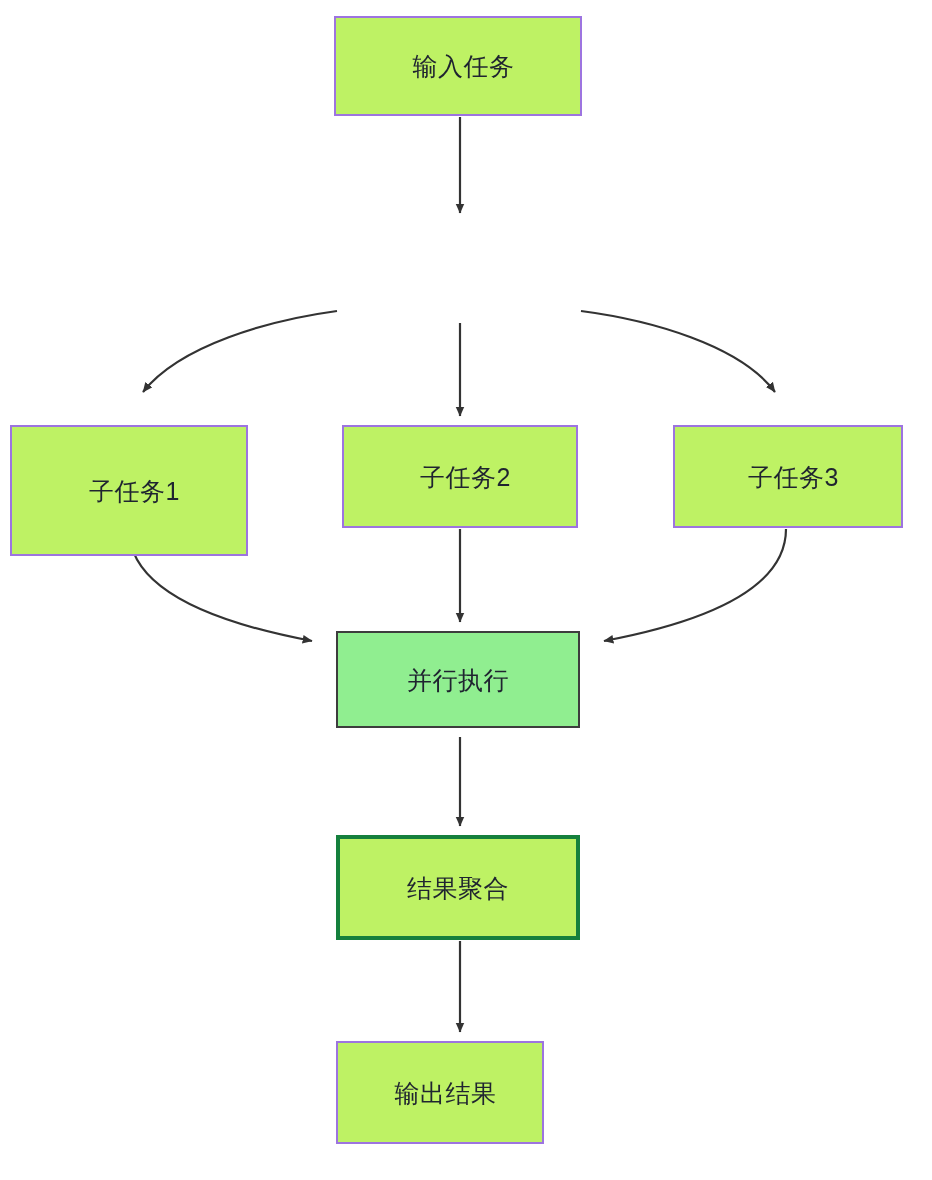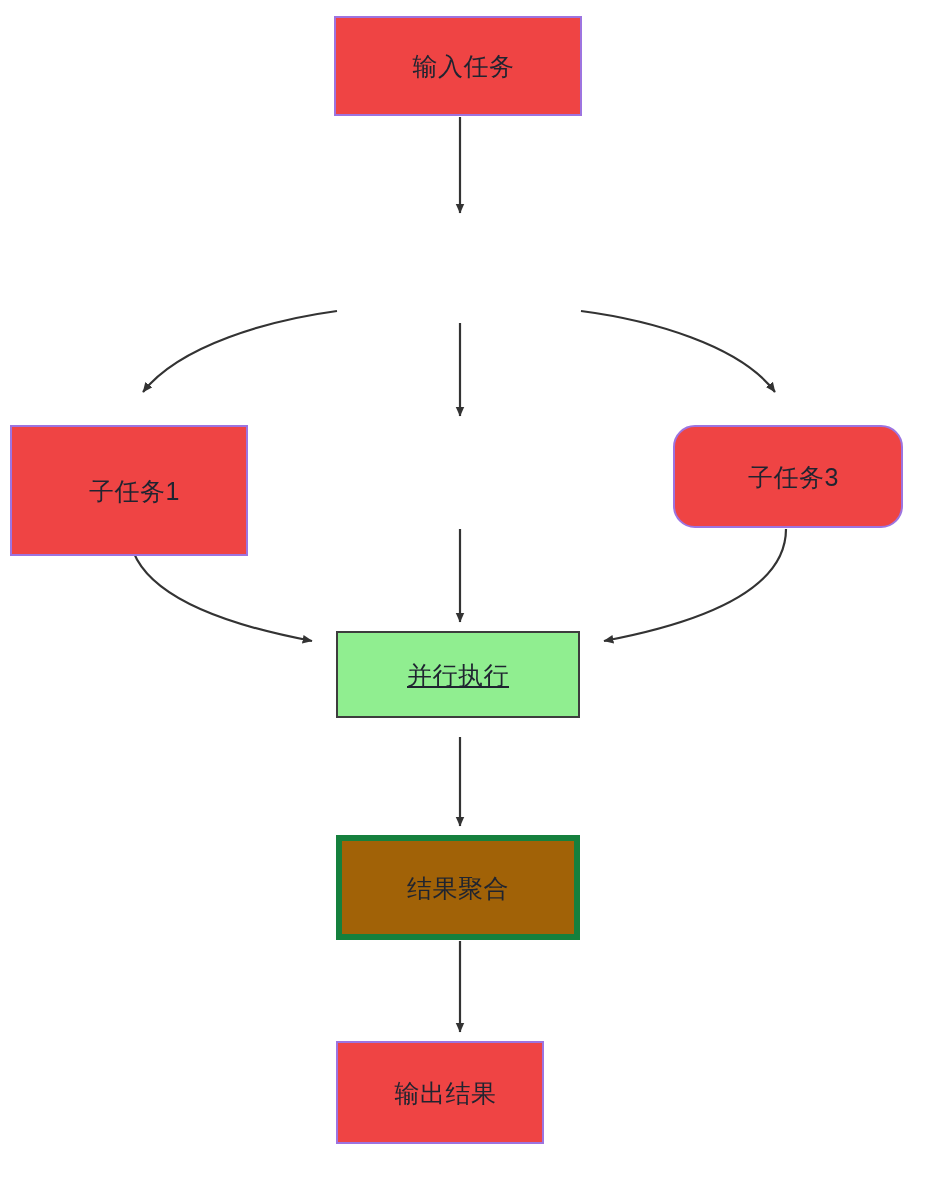--- a/index.html
+++ b/index.html
@@ -32,31 +32,31 @@
     align-items: center;
     justify-content: center;
     text-align: center;
     font-size: 25px;
     line-height: 1.2;
     letter-spacing: 0.5px;
     color: #1f2430;
     white-space: nowrap;
   }
   .node-default {
-    background: #ef4444;
+    background: #bef264;
     border: 2px solid #9d74e0;
     padding-left: 11px;
   }
   .node-green {
     background: #90ee90;
     border: 2px solid #3d3d3d;
   }
   .node-yellow {
-    background: #a16207;
-    border: 6px solid #15803d;
+    background: #bef264;
+    border: 4px solid #15803d;
   }
   .node-label {
     display: block;
     pointer-events: none;
   }
 </style>
 </head>
 <body>
 
 <div id="diagram-canvas">
@@ -89,26 +89,29 @@
 
   <div class="node node-default" style="left: 334px; top: 16px; width: 248px; height: 100px;">
     <span class="node-label">输入任务</span>
   </div>
 
 
   <div class="node node-default" style="left: 10px; top: 425px; width: 238px; height: 131px;">
     <span class="node-label">子任务1</span>
   </div>
 
+  <div class="node node-default" style="left: 342px; top: 425px; width: 236px; height: 103px;">
+    <span class="node-label">子任务2</span>
+  </div>
 
-  <div class="node node-default" style="left: 673px; top: 425px; width: 230px; height: 103px; border-radius: 22px;">
+  <div class="node node-default" style="left: 673px; top: 425px; width: 230px; height: 103px;">
     <span class="node-label">子任务3</span>
   </div>
 
-  <div class="node node-green" style="left: 336px; top: 631px; width: 244px; height: 87px; text-decoration: underline;">
+  <div class="node node-green" style="left: 336px; top: 631px; width: 244px; height: 97px;">
     <span class="node-label">并行执行</span>
   </div>
 
   <div class="node node-yellow" style="left: 336px; top: 835px; width: 244px; height: 105px;">
     <span class="node-label">结果聚合</span>
   </div>
 
   <div class="node node-default" style="left: 336px; top: 1041px; width: 208px; height: 103px;">
     <span class="node-label">输出结果</span>
   </div>

